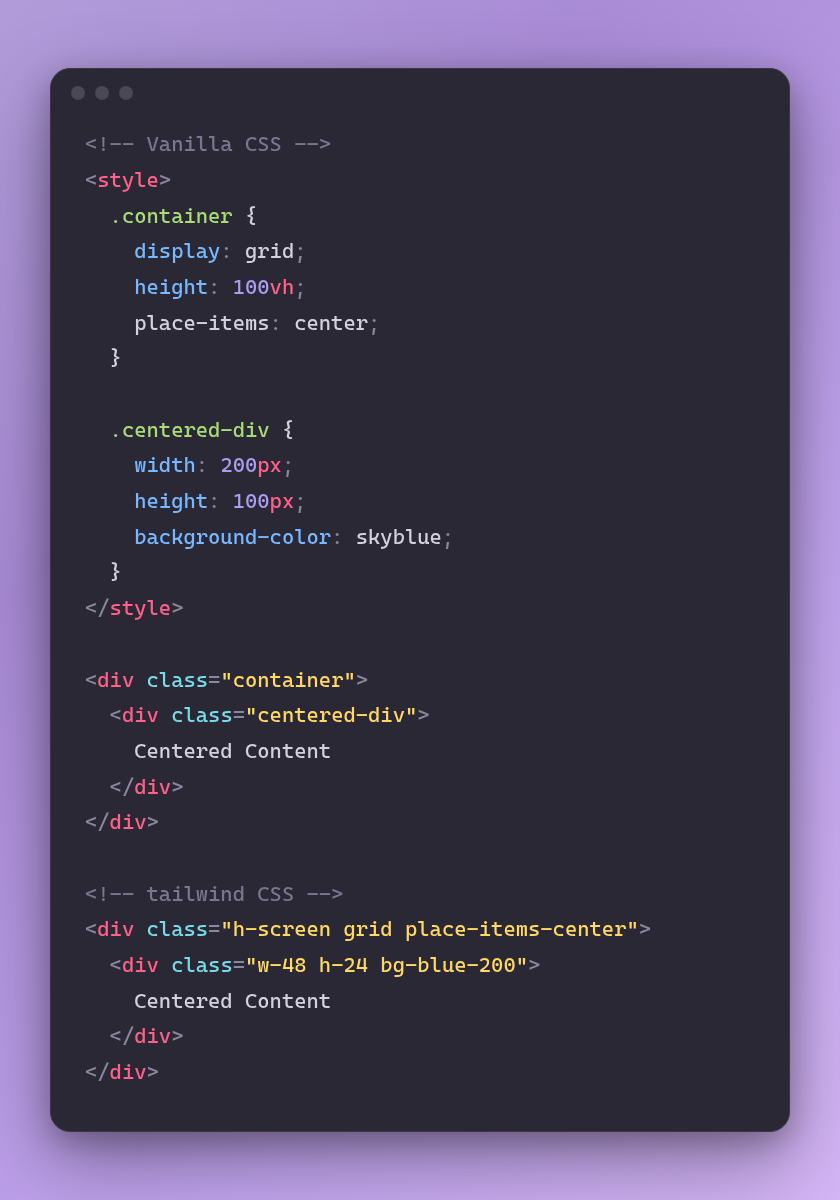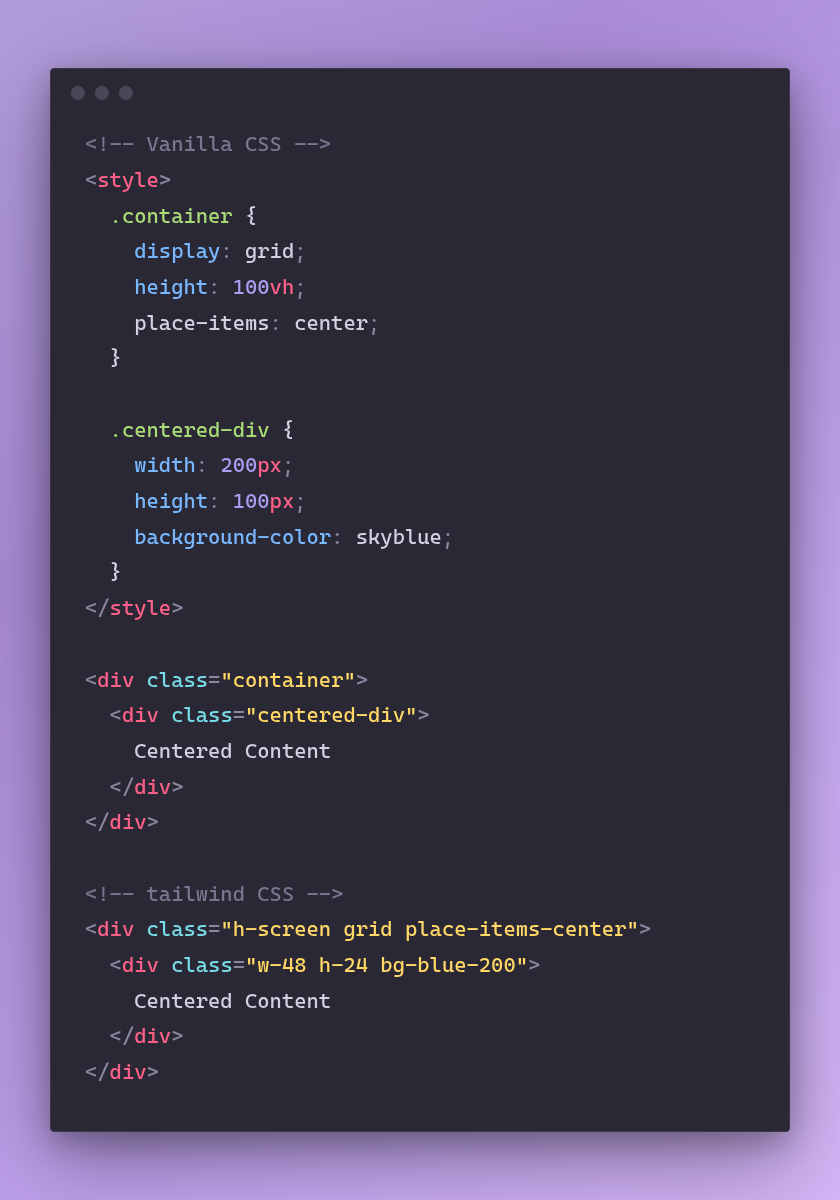--- a/index.html
+++ b/index.html
@@ -7,21 +7,21 @@
   body {
     background: linear-gradient(135deg, #b19cd9 0%, #a98bd6 30%, #c3a6f0 70%, #d4b5f5 100%);
     display: flex;
     align-items: center;
     justify-content: center;
     font-family: ui-monospace, "SF Mono", "Cascadia Code", Menlo, Consolas, monospace;
   }
   .editor-window {
     width: 740px;
     background: #2b2836;
-    border-radius: 4px;
+    border-radius: 20px;
     box-shadow: 0 30px 80px rgba(0,0,0,0.35), 0 10px 30px rgba(0,0,0,0.25);
     border: 1px solid #3a3746;
     overflow: hidden;
   }
   .titlebar {
     height: 48px;
     display: flex;
     align-items: center;
     padding: 0 20px;
     gap: 10px;

